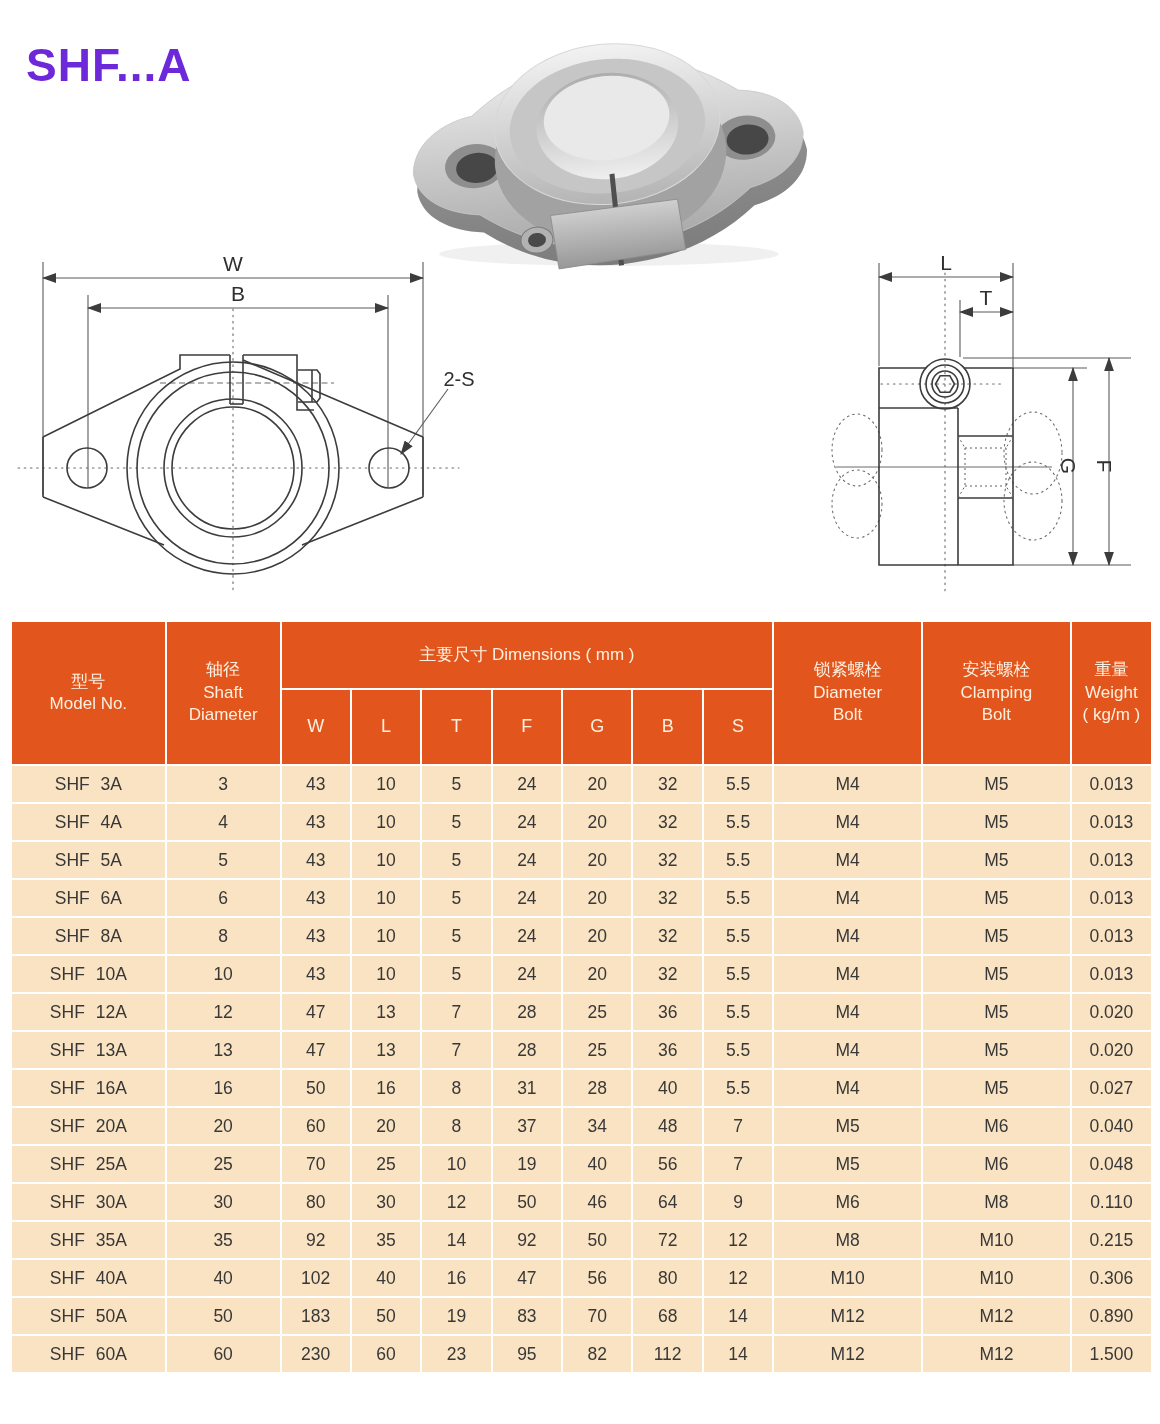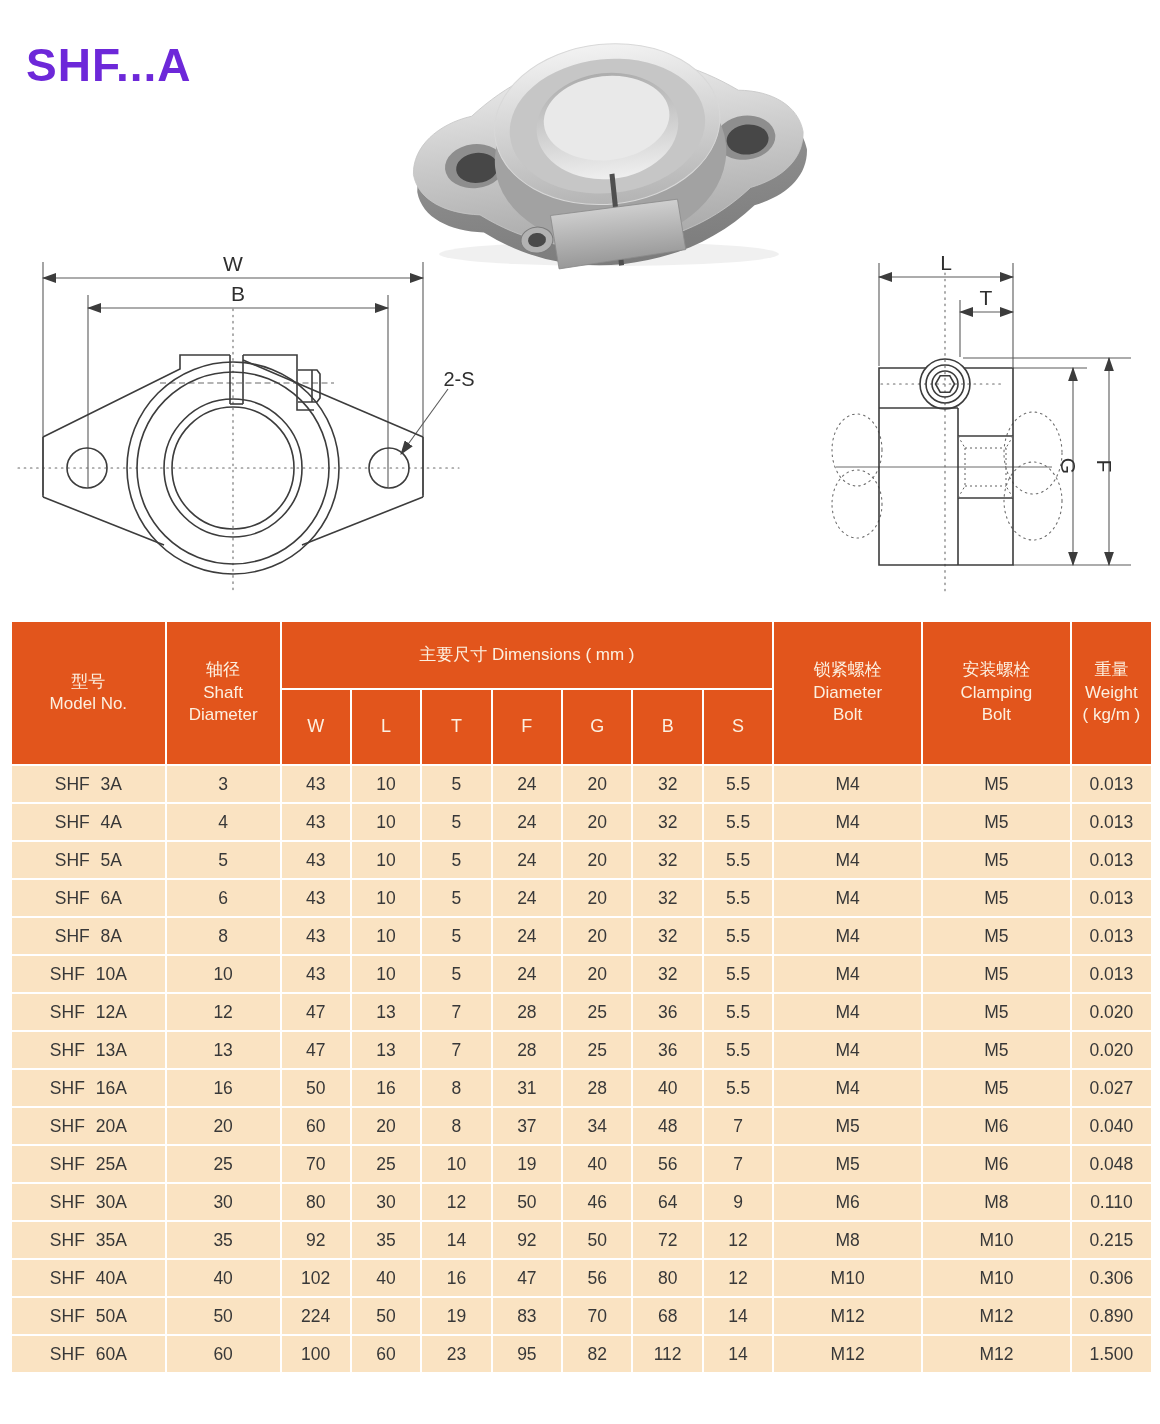--- a/index.html
+++ b/index.html
@@ -432,35 +432,35 @@
           <td>56</td>
           <td>80</td>
           <td>12</td>
           <td>M10</td>
           <td>M10</td>
           <td>0.306</td>
         </tr>
         <tr>
           <td class="c-model">SHF 50A</td>
           <td>50</td>
-          <td>224</td>
+          <td>183</td>
           <td>50</td>
           <td>19</td>
           <td>83</td>
           <td>70</td>
           <td>68</td>
           <td>14</td>
           <td>M12</td>
           <td>M12</td>
           <td>0.890</td>
         </tr>
         <tr>
           <td class="c-model">SHF 60A</td>
           <td>60</td>
-          <td>100</td>
+          <td>230</td>
           <td>60</td>
           <td>23</td>
           <td>95</td>
           <td>82</td>
           <td>112</td>
           <td>14</td>
           <td>M12</td>
           <td>M12</td>
           <td>1.500</td>
         </tr>

